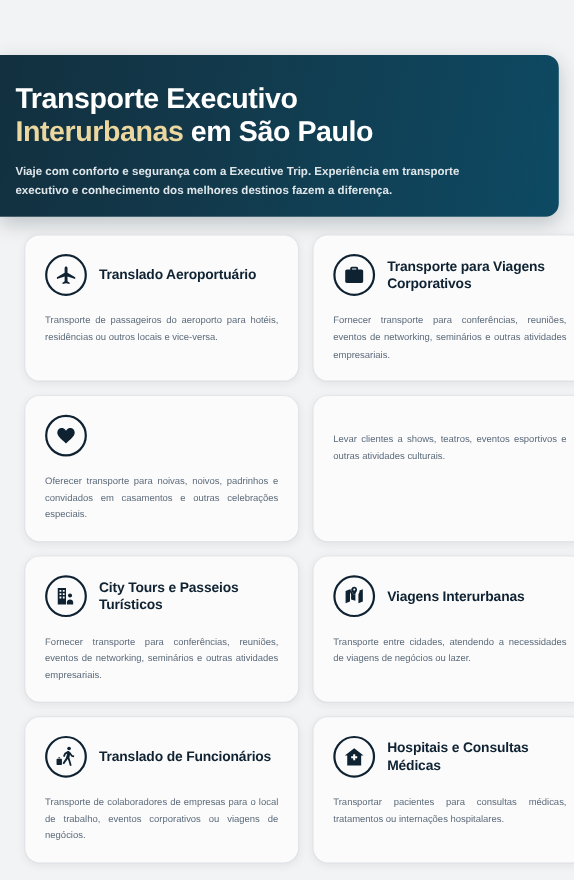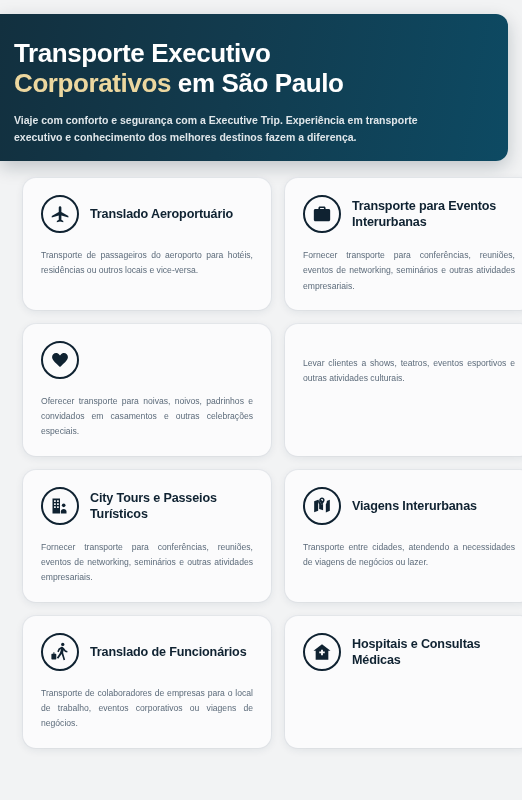--- a/index.html
+++ b/index.html
@@ -2,21 +2,21 @@
 <html><head>
 <meta charset="utf-8">
 <style>
   * { margin:0; padding:0; box-sizing:border-box; }
   html, body {
     width:522px; height:800px;
     background:#f2f3f4;
     font-family:"Liberation Sans", sans-serif;
     overflow:hidden;
   }
-  .page { width:522px; height:640px; position:relative; }
+  .page { width:522px; height:640px; position:relative;margin-top:36px; }
 
   
   .hero{
     position:absolute; left:0; top:14px;
     width:508px; height:147px;
     background:linear-gradient(100deg,#12303f 0%,#123b4e 45%,#0d4a63 100%);
     border-radius:0 12px 12px 0;
     box-shadow:0 6px 18px rgba(10,30,45,.22);
     padding:24px 22px 0 14px;
     overflow:hidden;
@@ -66,21 +66,21 @@
   }
 </style>
 </head>
 <body>
 
 <div class="page">
 
   <section class="hero">
     <h1>
       <span>Transporte Executivo</span><br>
-      <span class="accent">Corporativos</span><span> em São Paulo</span>
+      <span class="accent">Interurbanas</span><span> em São Paulo</span>
     </h1>
     <p>Viaje com conforto e segurança com a Executive Trip. Experiência em transporte executivo e conhecimento dos melhores destinos fazem a diferença.</p>
   </section>
 
   <section class="grid">
 
     <article class="card r1">
       <div class="card-head">
         <span class="icon-ring">
           <svg width="21" height="21" viewBox="0 0 24 24" fill="#0f2231">
@@ -92,21 +92,21 @@
       <p class="card-desc">Transporte de passageiros do aeroporto para hotéis, residências ou outros locais e vice-versa.</p>
     </article>
 
     <article class="card r1">
       <div class="card-head">
         <span class="icon-ring">
           <svg width="20" height="20" viewBox="0 0 24 24" fill="#0f2231">
               <path d="M9.5 3h5c1 0 1.8.8 1.8 1.8V6H20c1 0 1.8.8 1.8 1.8v11c0 1-.8 1.8-1.8 1.8H4c-1 0-1.8-.8-1.8-1.8v-11C2.2 6.8 3 6 4 6h3.7V4.8C7.7 3.8 8.5 3 9.5 3zm.2 3h4.6V4.9H9.7V6zM10 12.2h4v1.9h-4v-1.9z"></path>
             </svg>
         </span>
-        <h3 class="card-title">Transporte para Eventos Interurbanas</h3>
+        <h3 class="card-title">Transporte para Viagens Corporativos</h3>
       </div>
       <p class="card-desc">Fornecer transporte para conferências, reuniões, eventos de networking, seminários e outras atividades empresariais.</p>
     </article>
 
     <article class="card r2">
       <div class="card-head">
         <span class="icon-ring">
           <svg width="20" height="20" viewBox="0 0 24 24" fill="#0f2231">
               <path d="M12 20.5l-1.4-1.3C5.6 14.7 2.5 11.9 2.5 8.5 2.5 5.8 4.6 3.7 7.3 3.7c1.5 0 3 .7 3.9 1.9l.8 1 .8-1c.9-1.2 2.4-1.9 3.9-1.9 2.7 0 4.8 2.1 4.8 4.8 0 3.4-3.1 6.2-8.1 10.7L12 20.5z"></path>
             </svg>
@@ -164,16 +164,17 @@
     <article class="card r4">
       <div class="card-head">
         <span class="icon-ring">
           <svg width="20" height="20" viewBox="0 0 24 24" fill="#0f2231">
             <path d="M12 2.6L1.8 10.6h2.6v10.8h15.2V10.6h2.6L12 2.6z"></path>
             <path d="M10.9 9.2h2.2v2.2h2.2v2.2h-2.2v2.2h-2.2v-2.2H8.7v-2.2h2.2V9.2z" fill="#fbfbfc"></path>
           </svg>
         </span>
         <h3 class="card-title">Hospitais e Consultas Médicas</h3>
       </div>
+      <p class="card-desc">Transportar pacientes para consultas médicas, tratamentos ou internações hospitalares.</p>
     </article>
 
   </section>
 </div>
 
 </body></html>

